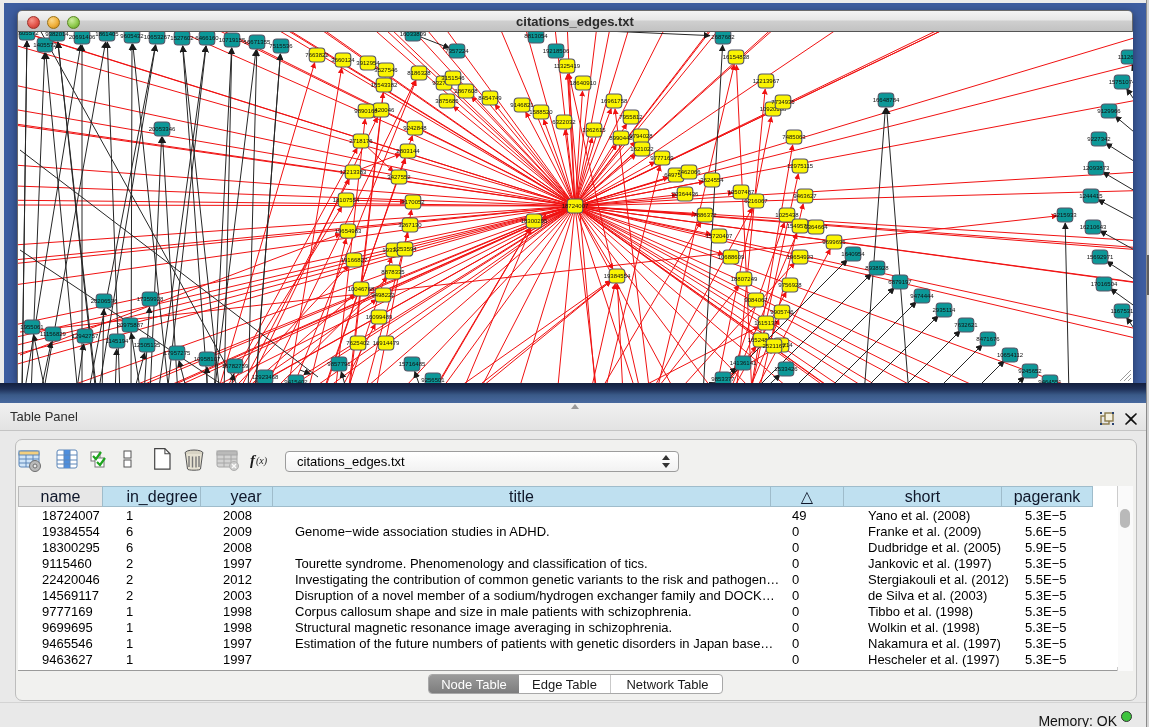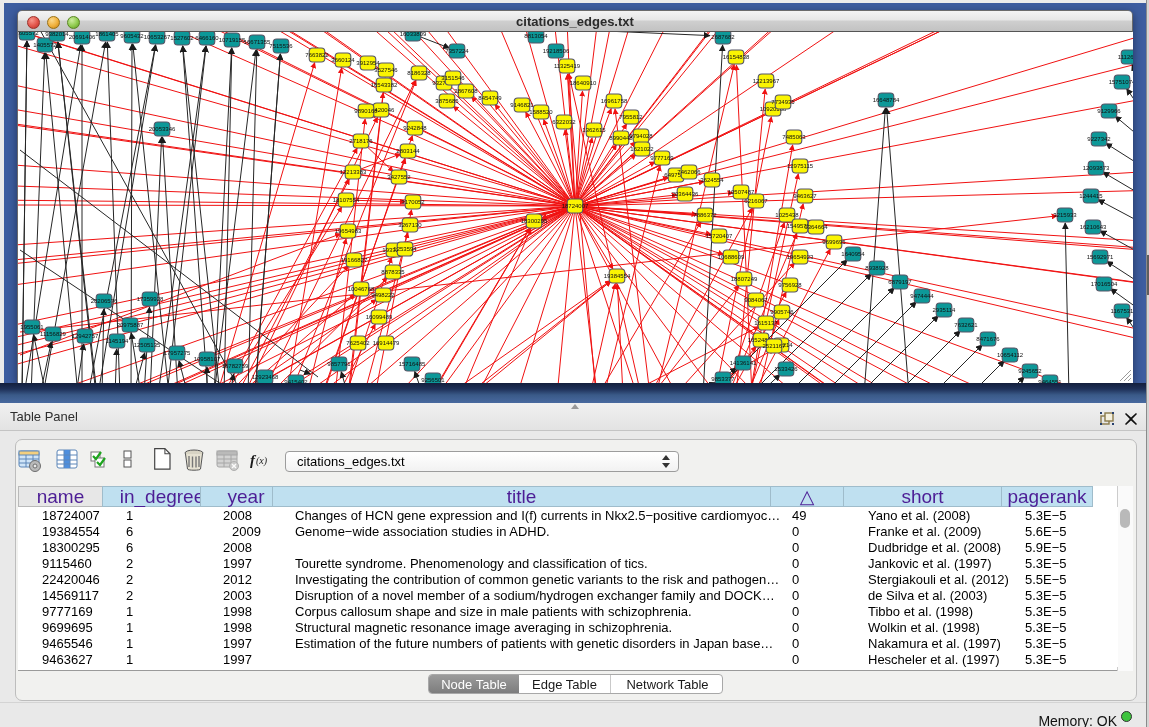--- a/index.html
+++ b/index.html
@@ -6,21 +6,21 @@
 .gstrip{position:absolute;background:#ebebeb}
 #win{position:absolute;left:17px;top:10px;width:1116px;height:373px;border:1px solid #6b6b6b;border-radius:5px 5px 0 0;box-shadow:0 3px 10px rgba(0,0,10,.45)}
 #tbar{position:absolute;left:0;top:0;width:100%;height:21px;border-radius:4px 4px 0 0;background:linear-gradient(#f4f4f4,#e6e6e6 45%,#cfcfcf 50%,#c2c2c2);border-bottom:1px solid #555}
 #title{position:absolute;width:100%;text-align:center;top:3px;font-size:13px;font-weight:bold;color:#2b2b2b}
 .tl{position:absolute;top:4.5px;width:13px;height:13px;border-radius:50%;}
 #strip{position:absolute;left:0;top:383px;width:1149px;height:20px;background:linear-gradient(#141f3d,#1e3058 30%,#3a5a88 60%,#48699f)}
 #panel{position:absolute;left:0;top:403px;width:1149px;height:324px;background:#e9e9e9}
 #phead{position:absolute;left:0;top:0;width:100%;height:28px;background:linear-gradient(#f0f0f0,#e3e3e3);border-bottom:1px solid #c4c4c4}
 #phead span{position:absolute;left:10px;top:6px;font-size:13px;color:#2e2e2e}
 #inner{position:absolute;left:15px;top:36px;width:1122px;height:262px;background:#f1f1ef;border:1px solid #bdbdbd;border-radius:7px}
-.hcell{position:absolute;top:83px;height:21px;background:#bfe0f0;border:1px solid #9fbccb;font-size:19px;color:#4c1d95;text-align:center;line-height:20px}
+.hcell{position:absolute;top:83px;height:21px;background:#bfe0f0;border:1px solid #9fbccb;font-size:16px;color:#0f172a;text-align:center;line-height:20px}
 .row{position:absolute;left:18px;width:1100px;height:16px;font-size:13px;color:#000;background:#fff}
 .row span{position:absolute;top:1px;white-space:nowrap}
 #tabs{position:absolute;left:428px;top:271px;width:295px;height:20px;background:#fff;border:1px solid #a8a8a8;border-radius:4px;overflow:hidden}
 .tab{position:absolute;top:0;height:100%;font-size:13px;text-align:center;line-height:19px;color:#1a1a1a}
 #mem{position:absolute;right:32px;top:310px;font-size:14px;color:#111}
 #dot{position:absolute;right:17px;top:308px;width:11px;height:11px;border-radius:50%;background:#3ec43e;border:1.5px solid #333}
 </style></head><body>
 <div id="desk">
   <div class="gstrip" style="left:0;top:0;width:1149px;height:3px"></div>
   <div class="gstrip" style="left:0;top:0;width:4px;height:383px"></div>
@@ -926,40 +926,39 @@
     <div class="hcell" style="left:272px;width:499px">title</div>
     <div class="hcell" style="left:770px;width:74px">△ out_de…</div>
     <div class="hcell" style="left:843px;width:159px">short</div>
     <div class="hcell" style="left:1001px;width:92px">pagerank</div>
     <div style="position:absolute;left:1117px;top:83px;width:16px;height:185px;background:#fafafa;border-left:1px solid #ccc"></div>
     <div style="position:absolute;left:1120px;top:106px;width:10px;height:19px;background:#b9b9b9;border-radius:5px"></div>
     <div class="row" style="top:104px">
         <span style="left:24px">18724007</span>
         <span style="left:108px">1</span>
         <span style="left:205px">2008</span>
-        <span style="left:277px">Changes of HCN gene expression and I(f) currents in Nkx2.5−positive cardiomyoc…</span>
         <span style="left:774px">49</span>
         <span style="left:850px">Yano et al. (2008)</span>
         <span style="left:1007px">5.3E−5</span>
       </div>
 <div class="row" style="top:120px">
         <span style="left:24px">19384554</span>
         <span style="left:108px">6</span>
-        <span style="left:214px">2009</span>
+        <span style="left:205px">2009</span>
         <span style="left:277px">Genome−wide association studies in ADHD.</span>
         <span style="left:774px">0</span>
         <span style="left:850px">Franke et al. (2009)</span>
         <span style="left:1007px">5.6E−5</span>
       </div>
 <div class="row" style="top:136px">
         <span style="left:24px">18300295</span>
         <span style="left:108px">6</span>
         <span style="left:205px">2008</span>
         <span style="left:774px">0</span>
-        <span style="left:850px">Dudbridge et al. (2008)</span>
+        <span style="left:850px">Dudbridge et al. (2005)</span>
         <span style="left:1007px">5.9E−5</span>
       </div>
 <div class="row" style="top:152px">
         <span style="left:24px">9115460</span>
         <span style="left:108px">2</span>
         <span style="left:205px">1997</span>
         <span style="left:277px">Tourette syndrome. Phenomenology and classification of tics.</span>
         <span style="left:774px">0</span>
         <span style="left:850px">Jankovic et al. (1997)</span>
         <span style="left:1007px">5.3E−5</span>

